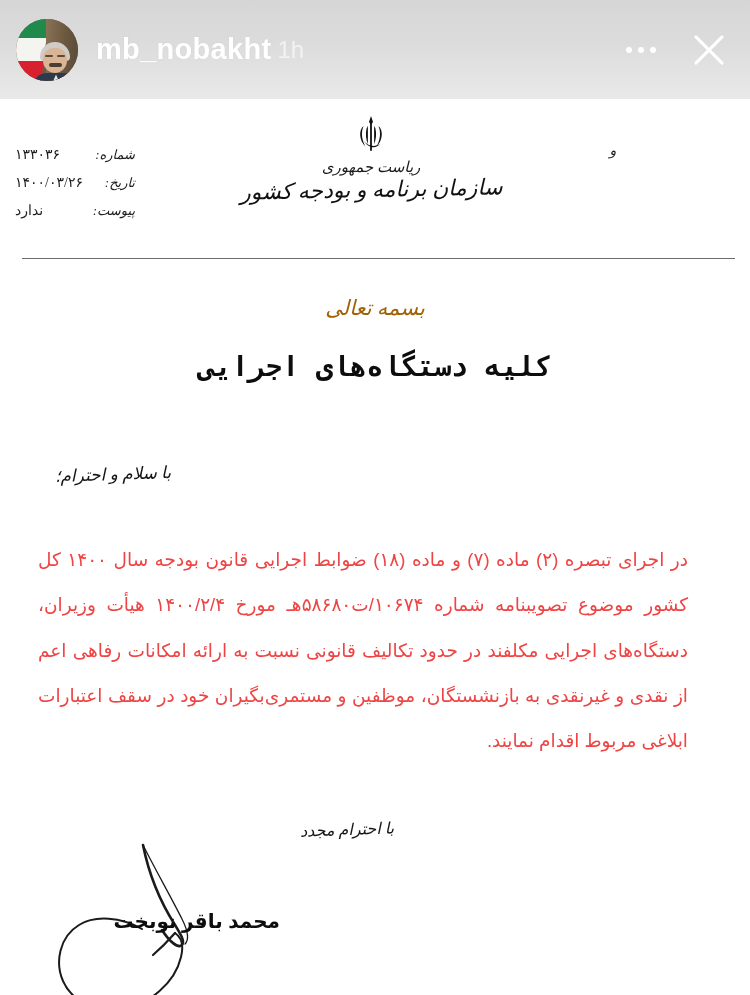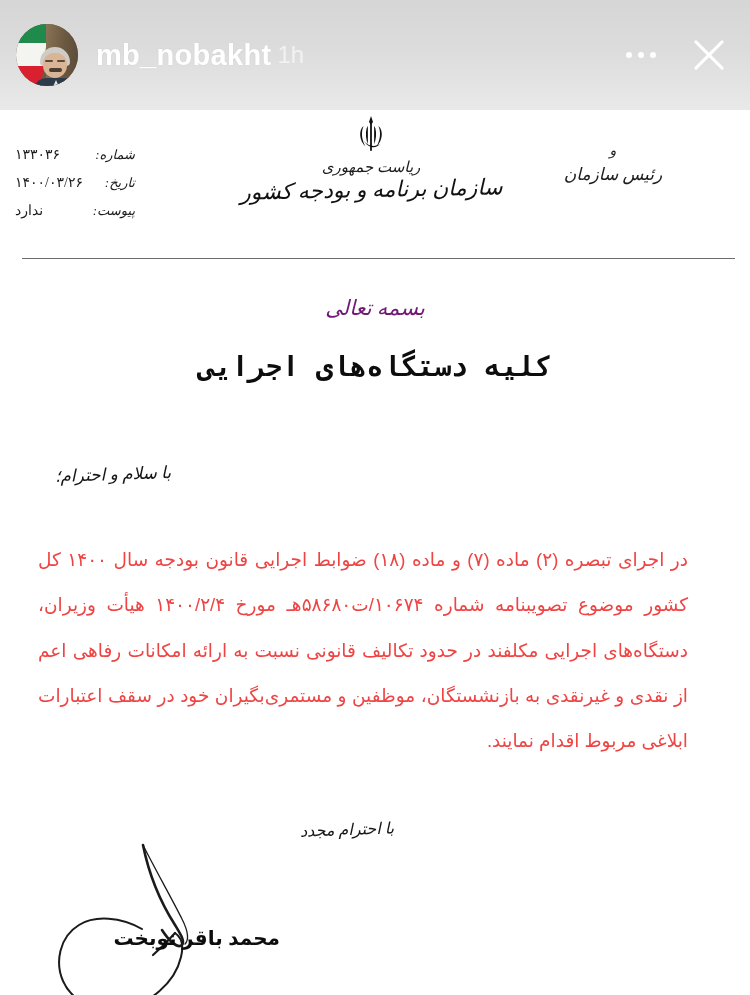--- a/index.html
+++ b/index.html
@@ -17,21 +17,21 @@
     width: 750px;
     height: 995px;
     background: #ffffff;
   }
 
   
   .story-header {
     position: absolute;
     left: 0; top: 0;
     width: 750px;
-    height: 110px;
+    height: 99px;
     background: linear-gradient(180deg, #d6d6d6 0%, #dcdcdc 45%, #e9e9e9 100%);
     display: flex;
     align-items: center;
     padding: 0 18px 0 16px;
     z-index: 5;
     text-align: right;
   }
 
   .avatar {
     position: relative;
@@ -248,21 +248,21 @@
     background: #6d6d6d;
   }
 
   .basmala {
     margin-top: 38px;
     text-align: center;
     font-family: "Liberation Serif", "DejaVu Serif", serif;
     font-size: 21px;
     font-style: italic;
     letter-spacing: 0.8px;
-    color: #701a75;
+    color: #a16207;
   }
 
   .addressee {
     margin-top: 29px;
     text-align: center;
     font-family: Liberation Mono, monospace;
     font-size: 28px;
     font-weight: bold;
     letter-spacing: 0.2px;
     color: #0d0d0d;
@@ -311,21 +311,20 @@
   }
   .sign-name {
     position: absolute;
     right: 470px; top: 62px;
     font-family: "Liberation Sans", "DejaVu Sans", sans-serif;
     font-size: 20px;
     font-weight: bold;
     color: #0d0d0d;
     white-space: nowrap;
     z-index: 2;
-    margin-top: 17px;
   }
   .sign-mark {
     position: absolute;
     right: 425px; top: -18px;
     width: 300px; height: 200px;
     z-index: 1;
   }
   .sign-mark svg { display: block; overflow: visible; }
 </style>
 </head>
@@ -362,21 +361,20 @@
 
     <div class="close-btn"></div>
   </div>
 
   <div class="document">
 
     <div class="doc-head">
 
       <div class="office-title">
         <div class="conj">و</div>
-        <div>رئیس سازمان</div>
       </div>
 
       <div class="emblem-block">
         <div class="emblem">
           <svg width="44" height="44" viewBox="0 0 44 44">
             <g fill="#111">
               <path d="M22 4 L24 10 L22 13 L20 10 Z"></path>
               <rect x="21.1" y="11" width="1.8" height="28" rx="0.8"></rect>
               <path d="M14.6 14 c-2.6 5.5 -2.2 14 2.0 20.5 c-6.2 -5.2 -7.4 -16.4 -2.0 -20.5 z"></path>
               <path d="M29.4 14 c2.6 5.5 2.2 14 -2.0 20.5 c6.2 -5.2 7.4 -16.4 2.0 -20.5 z"></path>

